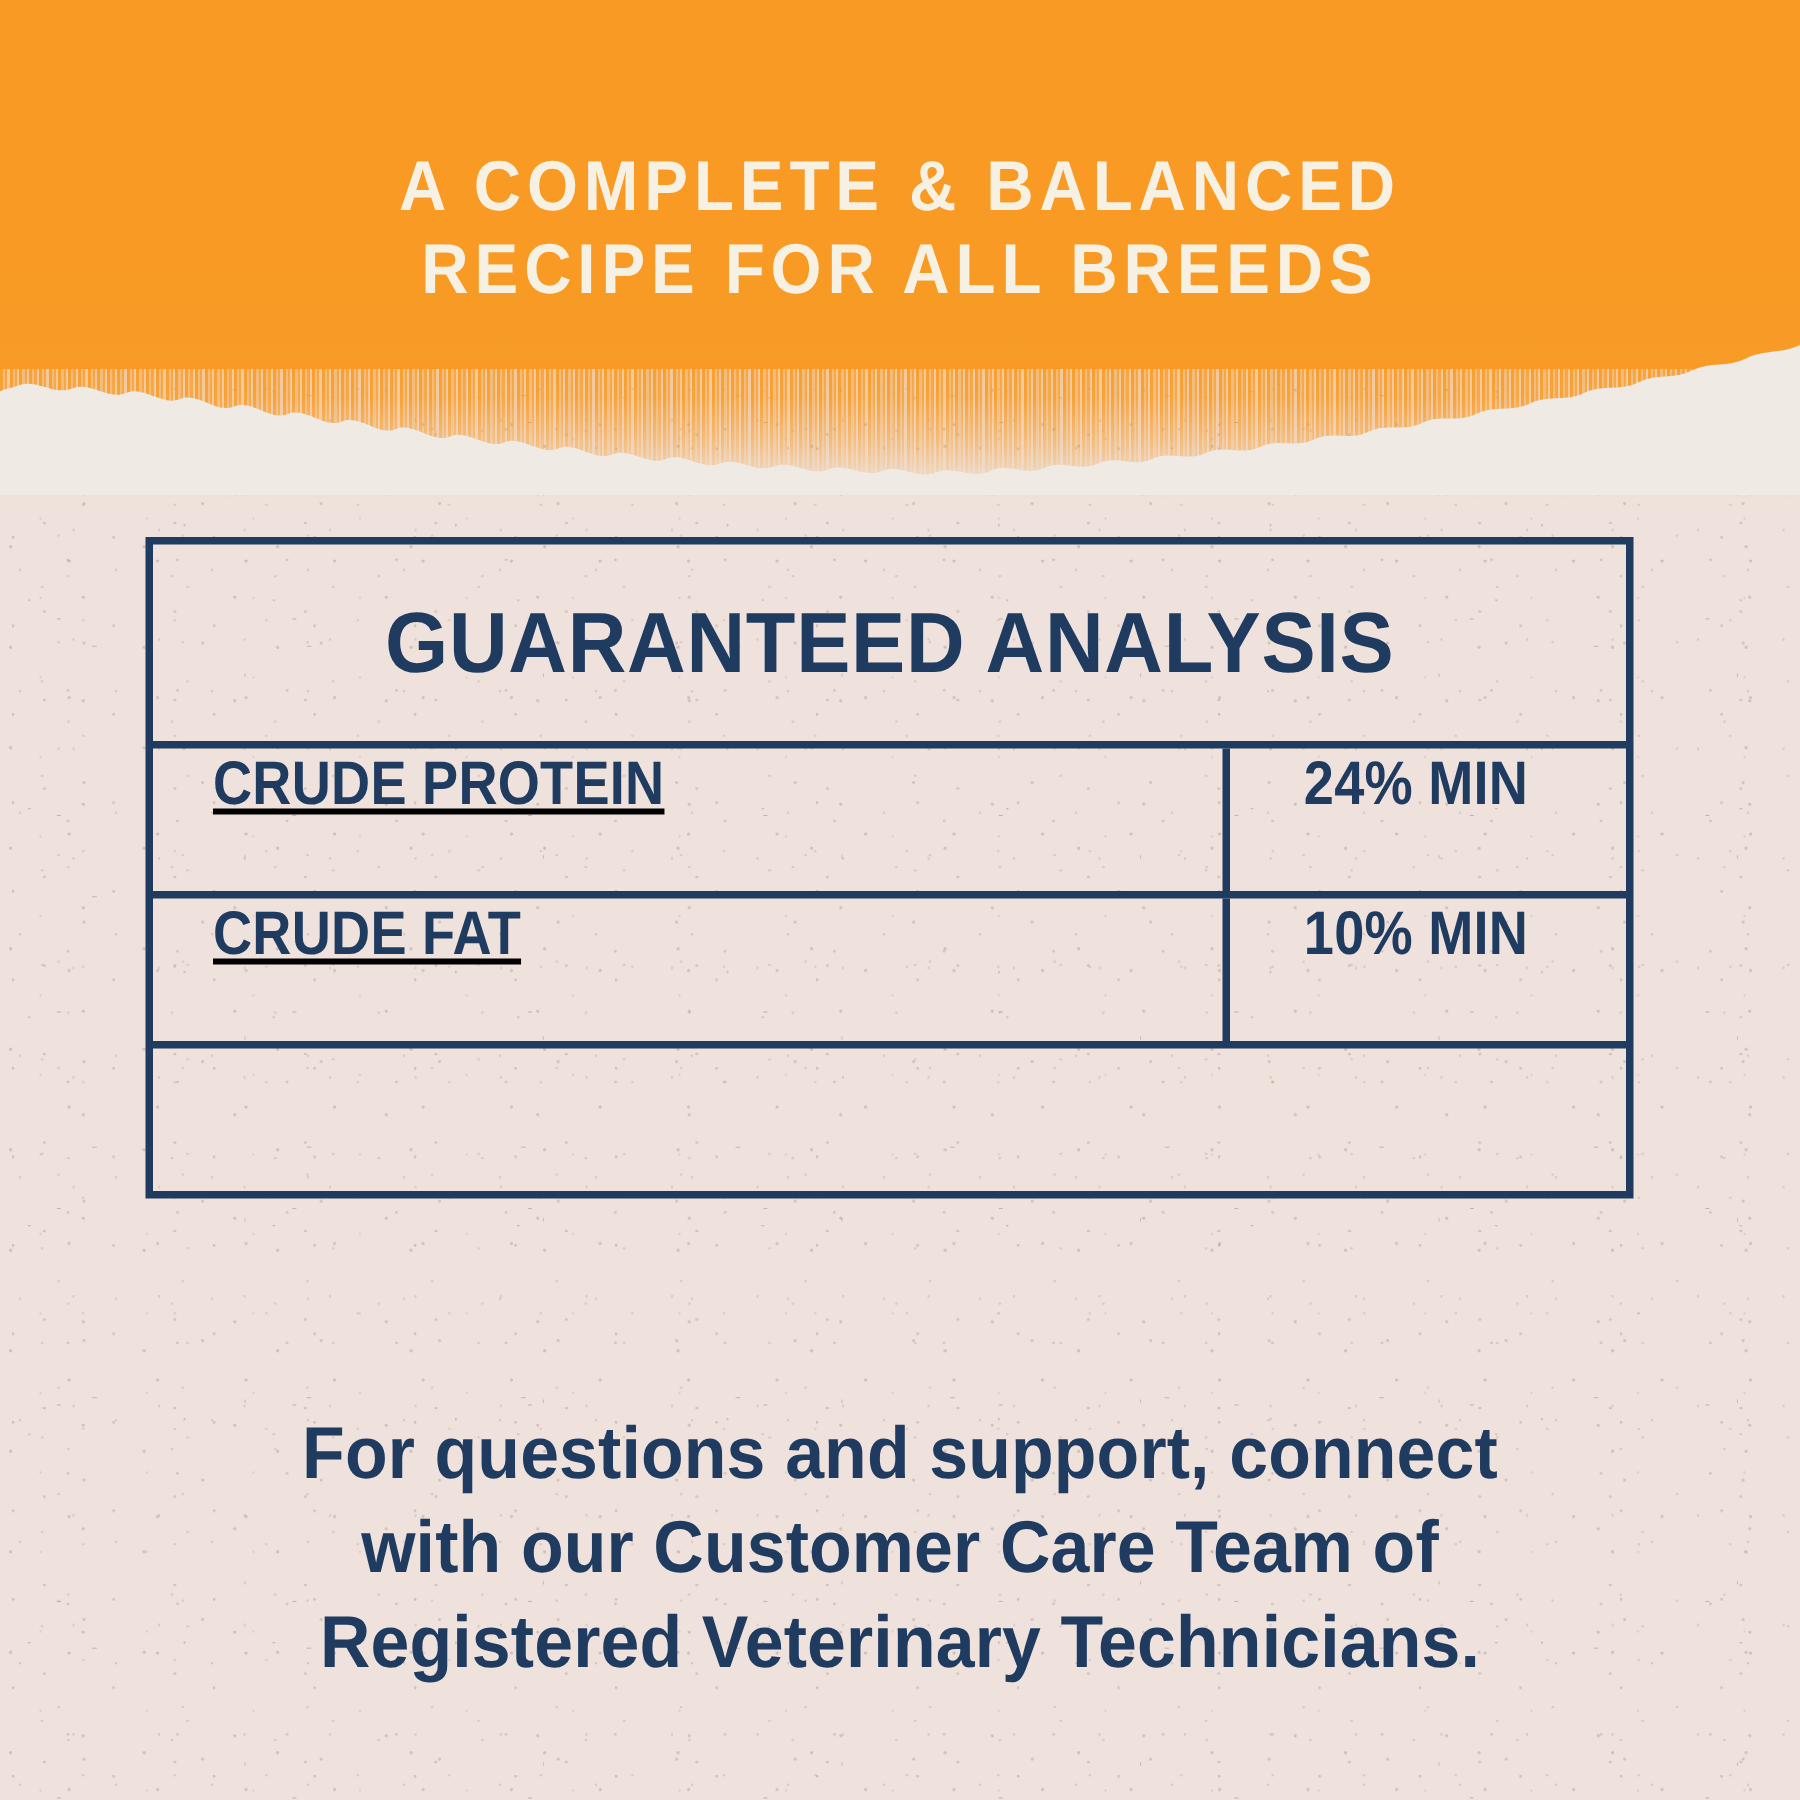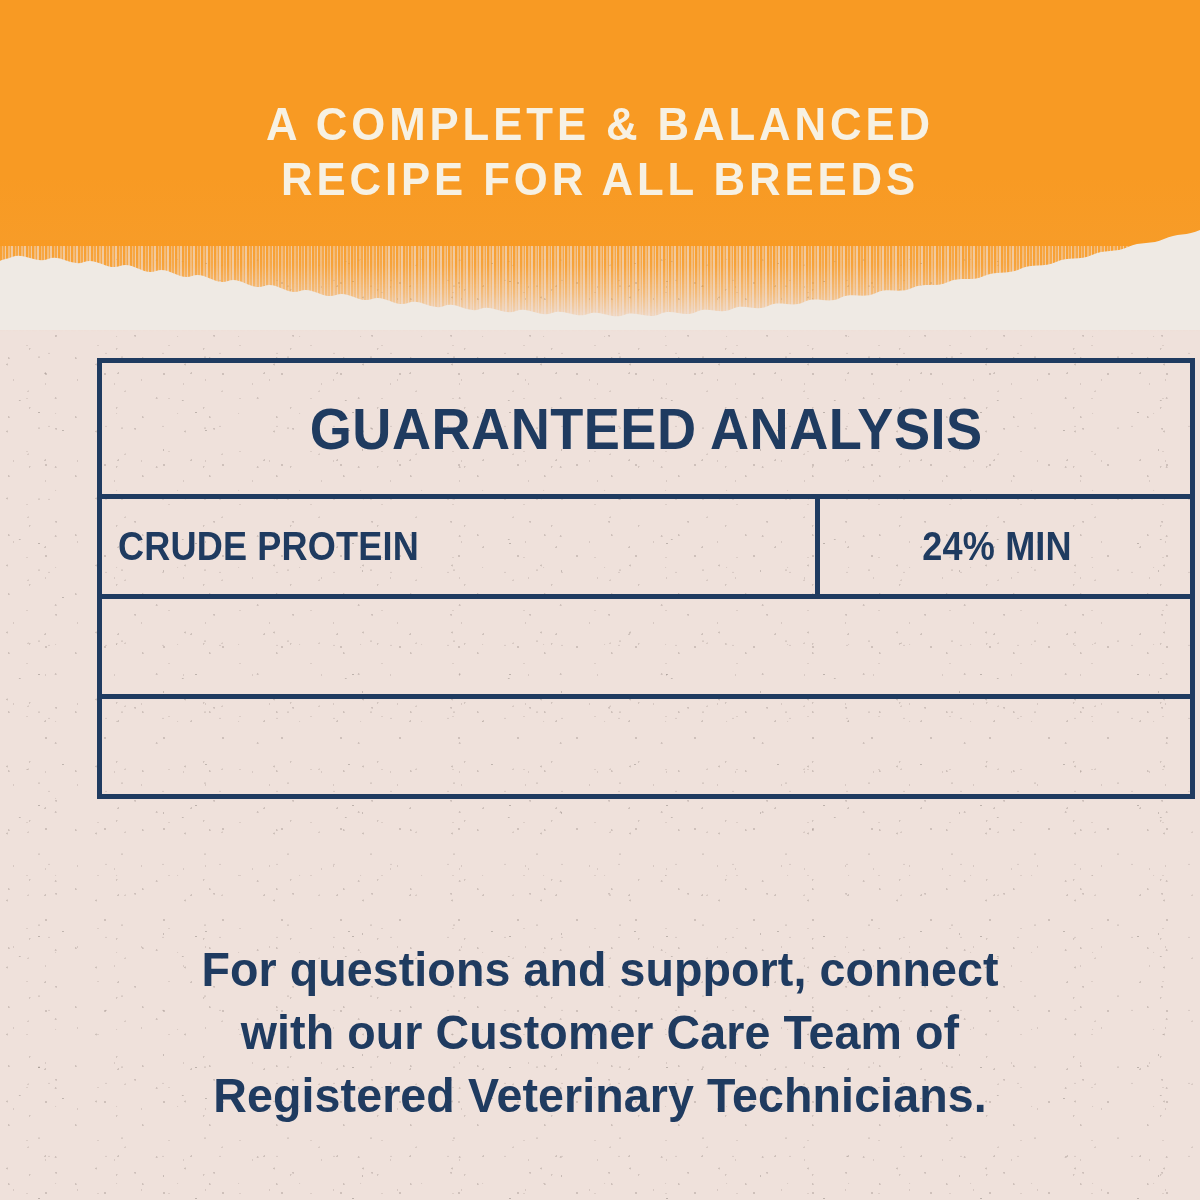--- a/index.html
+++ b/index.html
@@ -115,21 +115,21 @@
     transform: scaleX(.93);
     transform-origin: center top;
   }
   .header-line { display: block; white-space: nowrap; }
 
   
   .analysis-table {
     position: absolute;
     left: 97px;
     top: 358px;
-    width: 1098px;
+    width: 992px;
     border: 5px solid #1f3b60;
     box-sizing: border-box;
   }
   .table-title-row {
     height: 131px;
     border-bottom: 5px solid #1f3b60;
     display: flex;
     align-items: center;
     justify-content: center;
   }
@@ -144,29 +144,30 @@
   }
   .table-row {
     display: flex;
     height: 95px;
     border-bottom: 5px solid #1f3b60;
   }
   .table-row:last-child { border-bottom: none; }
   .cell-label {
     flex: 0 0 718px;
     display: flex;
-    align-items: center;
-    padding-left: 16px;
+    align-items: flex-start;
+    padding-left: 40px;
     box-sizing: border-box;
     border-right: 5px solid #1f3b60;
+    text-decoration: underline;
   }
   .cell-value {
     flex: 1 1 auto;
     display: flex;
-    align-items: center;
+    align-items: flex-start;
     justify-content: center;
     padding-right: 16px;
     box-sizing: border-box;
   }
   .cell-text {
     color: #1f3b60;
     font-family: "Liberation Sans Narrow", "Liberation Sans", sans-serif;
     font-weight: 700;
     font-size: 41px;
     letter-spacing: .2px;
@@ -242,20 +243,26 @@
     <div class="table-row">
       <div class="cell-label">
         <span class="cell-text">CRUDE PROTEIN</span>
       </div>
       <div class="cell-value">
         <span class="cell-text">24% MIN</span>
       </div>
     </div>
 
     <div class="table-row">
+      <div class="cell-label">
+        <span class="cell-text">CRUDE FAT</span>
+      </div>
+      <div class="cell-value">
+        <span class="cell-text">10% MIN</span>
+      </div>
     </div>
 
     <div class="table-row">
     </div>
 
 
   </div>
 
   <div class="footer-text">
     <span class="footer-line">For questions and support, connect</span>

